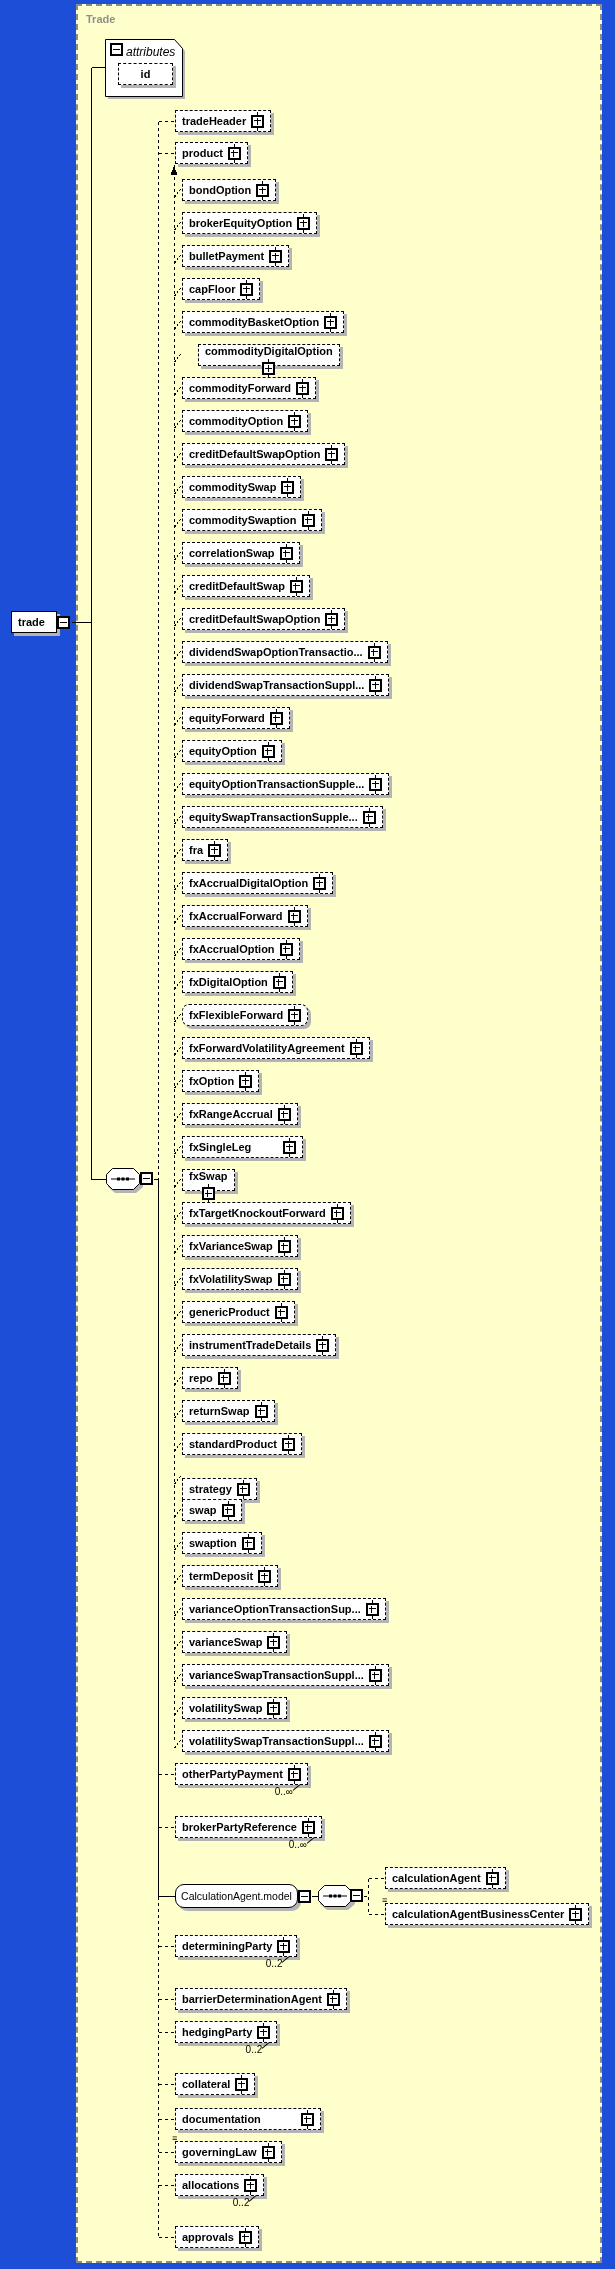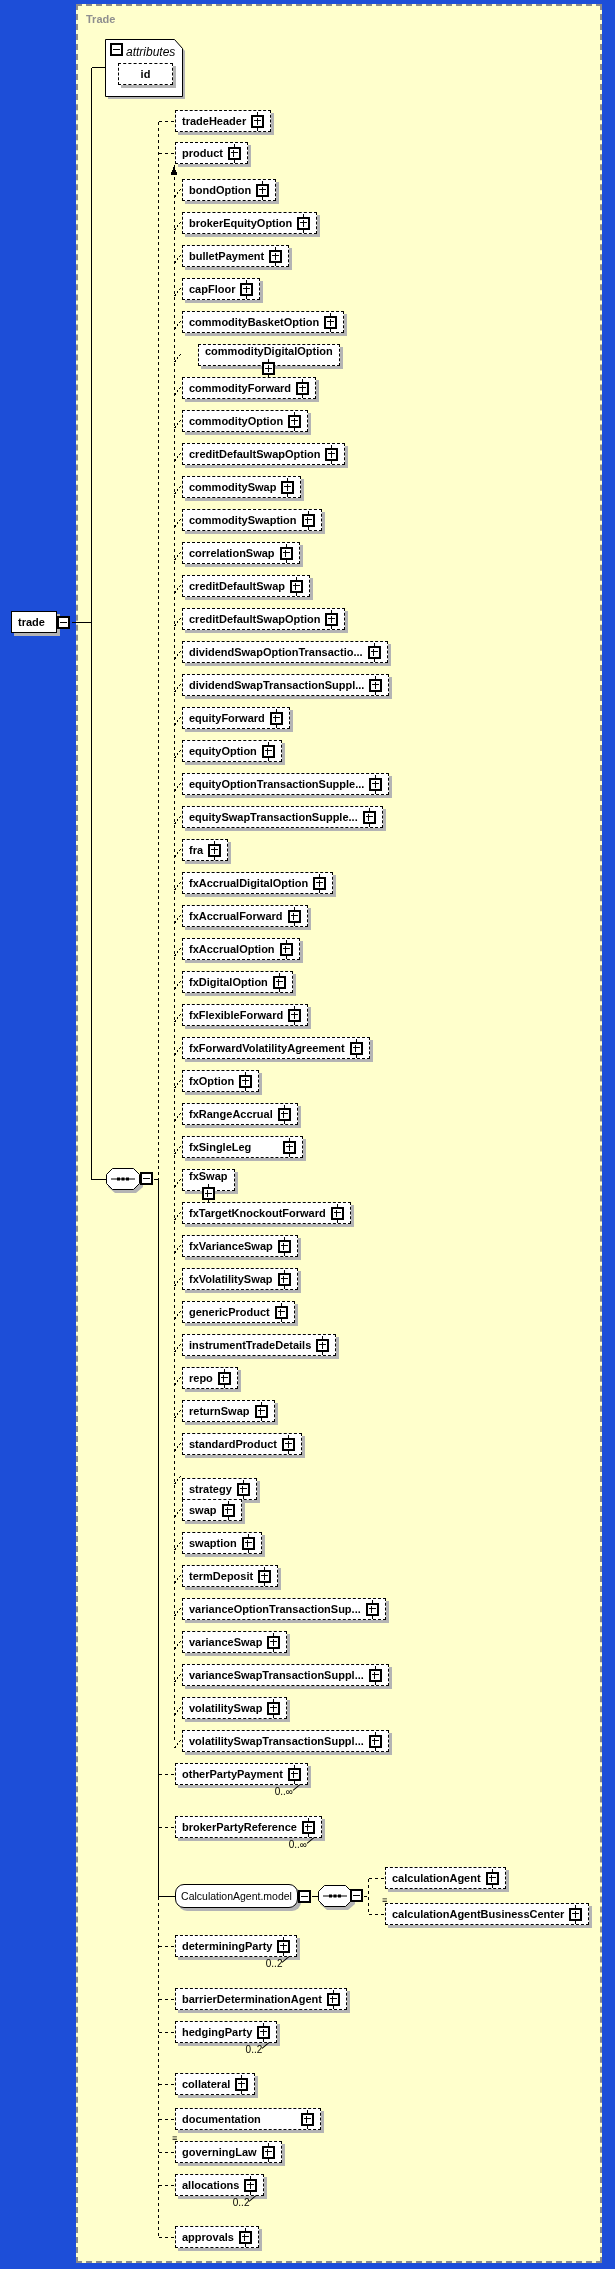--- a/index.html
+++ b/index.html
@@ -357,21 +357,21 @@
         <i class="b"></i>
       </span>
     </div>
     <div class="ebox" style="left: 182px; top: 971px;">
       <span class="lbl">fxDigitalOption</span>
       <span class="expand">
         <i class="t"></i>
         <i class="b"></i>
       </span>
     </div>
-    <div class="ebox" style="left: 182px; top: 1004px;">
+    <div class="ebox" style="left: 182px; top: 1004px; border-radius: 7px;">
       <span class="lbl">fxFlexibleForward</span>
       <span class="expand">
         <i class="t"></i>
         <i class="b"></i>
       </span>
     </div>
     <div class="ebox" style="left: 182px; top: 1037px;">
       <span class="lbl">fxForwardVolatilityAgreement</span>
       <span class="expand">
         <i class="t"></i>

